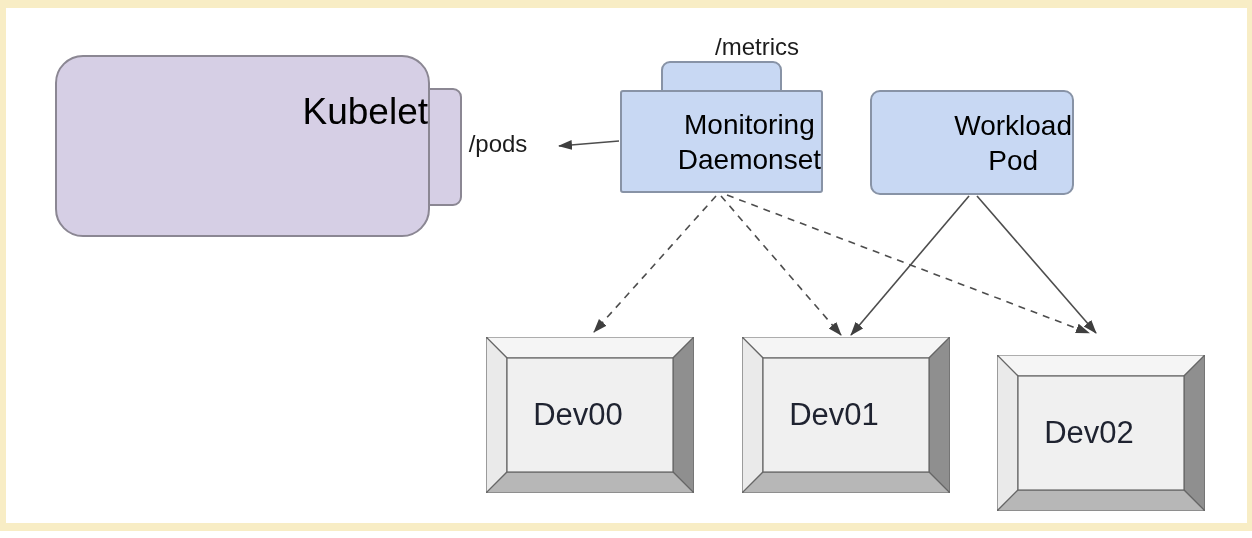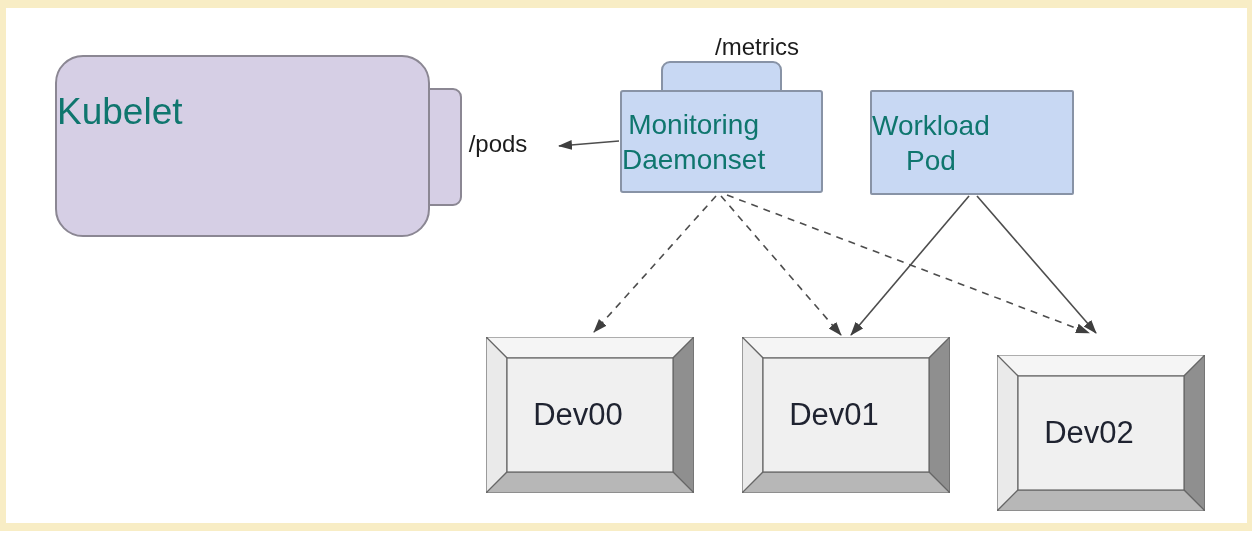--- a/index.html
+++ b/index.html
@@ -6,21 +6,21 @@
   .canvas{
     position:relative;width:1252px;height:538px;background:#ffffff;
     font-family:"Liberation Sans",sans-serif;overflow:hidden;
   }
   .frame{
     position:absolute;left:0;top:0;width:1252px;height:531px;
     box-sizing:border-box;border-style:solid;border-color:#f8edc5;
     border-width:8px 5px 8px 6px;pointer-events:none;z-index:10;
   }
   .edges{position:absolute;left:0;top:0;z-index:3;pointer-events:none;}
-  .node{position:absolute;box-sizing:border-box;display:flex;align-items:center;justify-content:flex-start;color:#0f766e;}
+  .node{position:absolute;box-sizing:border-box;display:flex;align-items:center;justify-content:flex-end;color:#000000;}
   
   .kubelet-main{
     left:55px;top:55px;width:375px;height:182px;z-index:2;
     background:#d6cfe5;border:2px solid #8b8793;border-radius:28px;
     align-items:flex-start;padding-top:34px;font-size:37px;
   }
   .kubelet-tab{
     left:420px;top:88px;width:42px;height:118px;z-index:1;
     background:#d6cfe5;border:2px solid #8b8793;border-radius:9px;
   }
@@ -28,21 +28,21 @@
   .blue{background:#c8d8f3;border:2px solid #8893a6;}
   .monitoring-main{
     left:620px;top:90px;width:203px;height:103px;z-index:2;
     border-radius:3px;font-size:28px;line-height:35px;text-align:center;white-space:pre-line;
   }
   .monitoring-tab{
     left:661px;top:61px;width:121px;height:44px;z-index:1;border-radius:9px;
   }
   .workload-main{
     left:870px;top:90px;width:204px;height:105px;z-index:2;
-    border-radius:2px;font-size:28px;line-height:35px;text-align:center;white-space:pre-line;
+    border-radius:10px;font-size:28px;line-height:35px;text-align:center;white-space:pre-line;
   }
   
   .endpoint-label{
     position:absolute;color:#1c1c1c;font-size:24px;text-align:center;z-index:4;
   }
   .metrics-label{left:682px;top:33px;width:150px;}
   .pods-label{left:450px;top:130px;width:96px;}
   
   .device{position:absolute;width:208px;height:156px;z-index:2;}
   .device svg{position:absolute;left:0;top:0;}

